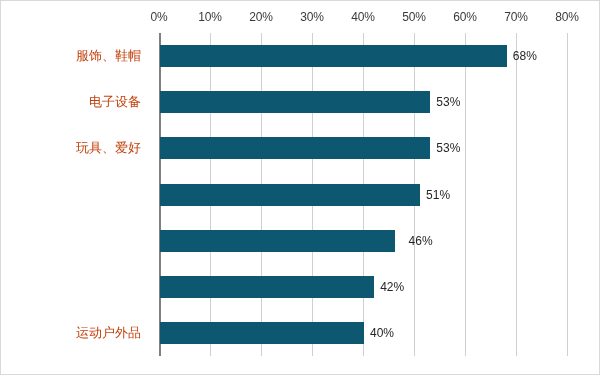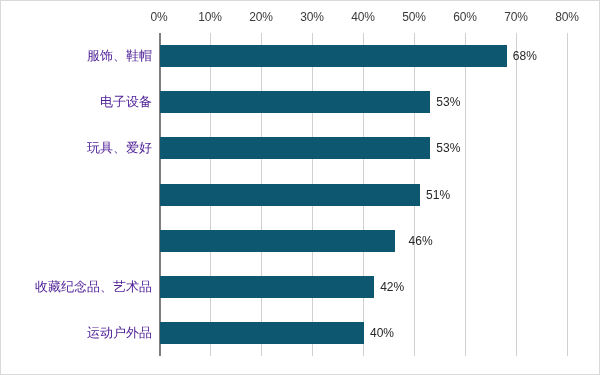--- a/index.html
+++ b/index.html
@@ -51,23 +51,23 @@
     top: 9px;
     font-size: 12px;
     color: #3b3b3b;
     transform: translateX(-50%);
     white-space: nowrap;
     letter-spacing: -0.1px;
   }
 
   .cat-label {
     position: absolute;
-    right: 1px;
+    right: 12px;
     font-size: 13px;
-    color: #4c1d95;
+    color: #c2410c;
     white-space: nowrap;
     text-align: right;
     transform: translateY(-50%);
   }
   #cat-labels {
     position: absolute;
     left: 0;
     top: 32px;
     width: 152px;
     height: 323px;
@@ -89,21 +89,20 @@
 </style>
 </head>
 <body>
 
 <div id="chart-frame">
 
   <div id="cat-labels">
       <div class="cat-label" style="top: 23.0714px;">服饰、鞋帽</div>
       <div class="cat-label" style="top: 69.2143px;">电子设备</div>
       <div class="cat-label" style="top: 115.357px;">玩具、爱好</div>
-      <div class="cat-label" style="top: 253.786px;">收藏纪念品、艺术品</div>
       <div class="cat-label" style="top: 299.929px;">运动户外品</div>
     </div>
 
   <div id="plot">
     <div id="gridlines">
         <div class="gridline" style="left: 51px; background: rgb(208, 208, 208);"></div>
         <div class="gridline" style="left: 102px; background: rgb(208, 208, 208);"></div>
         <div class="gridline" style="left: 153px; background: rgb(208, 208, 208);"></div>
         <div class="gridline" style="left: 204px; background: rgb(208, 208, 208);"></div>
         <div class="gridline" style="left: 255px; background: rgb(208, 208, 208);"></div>

